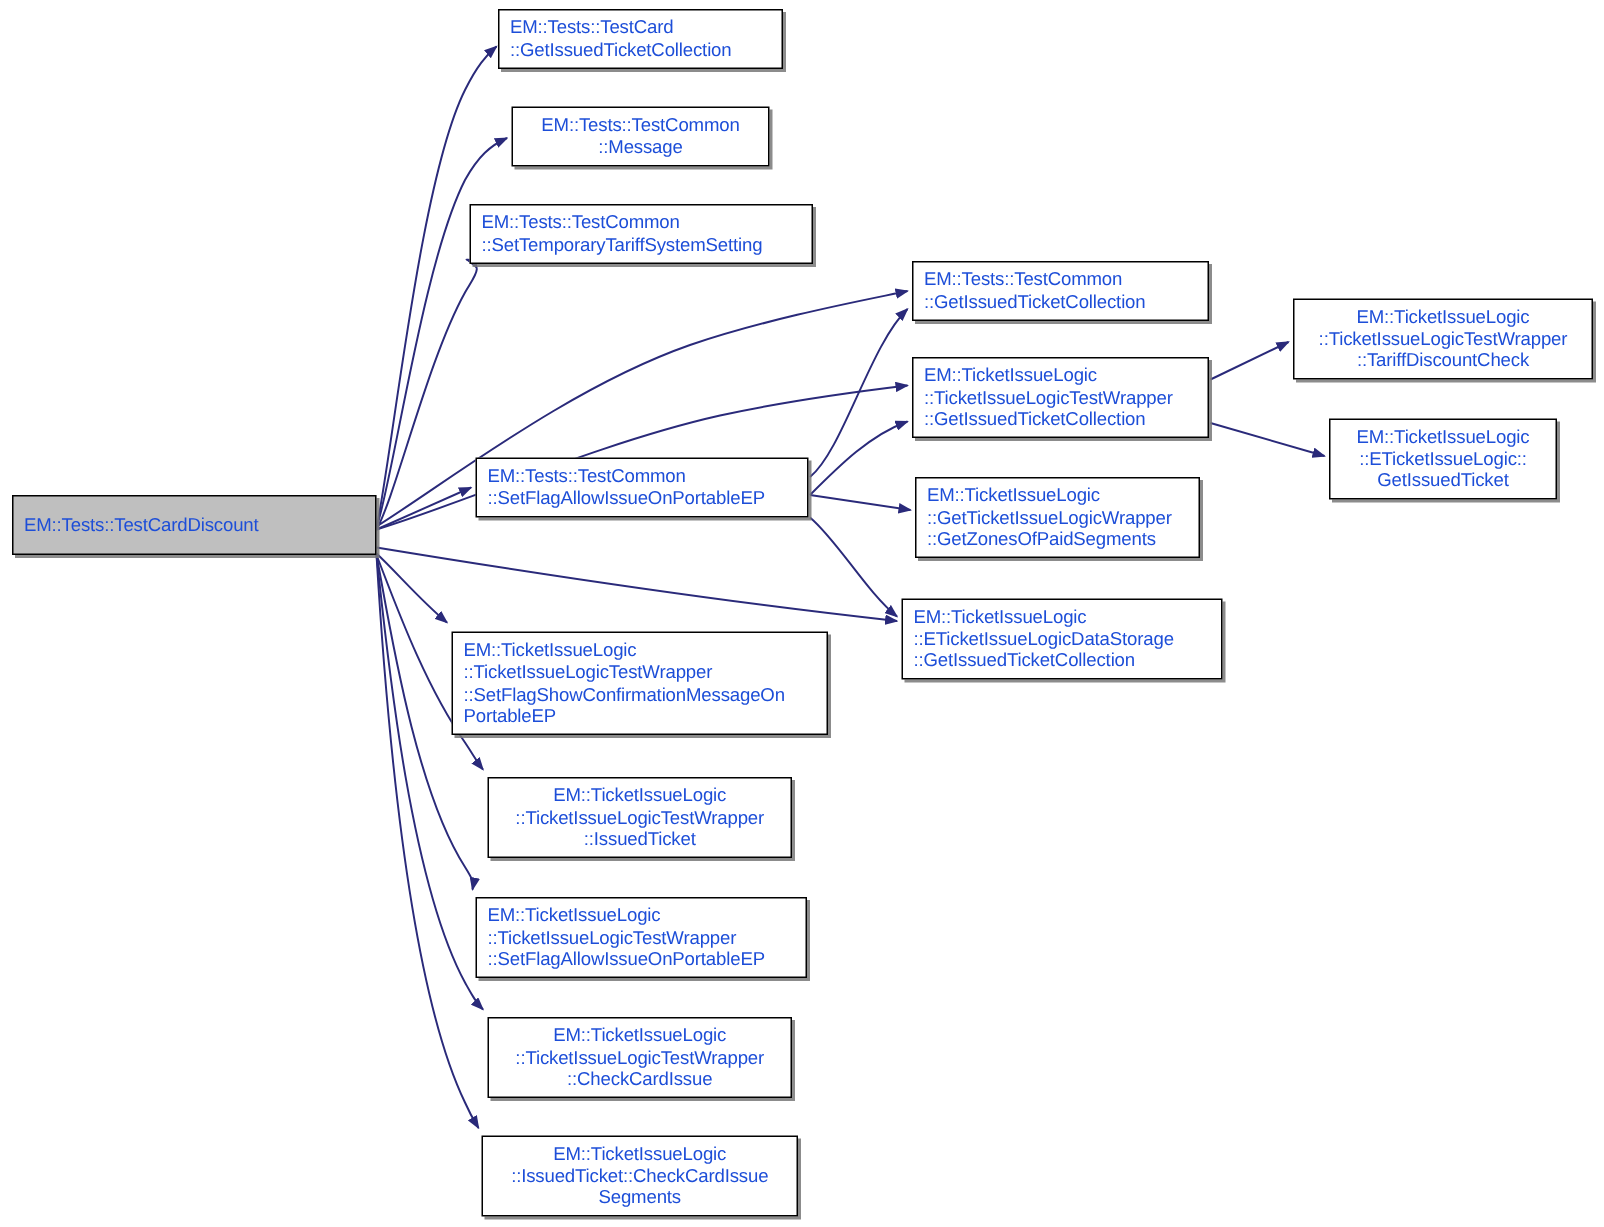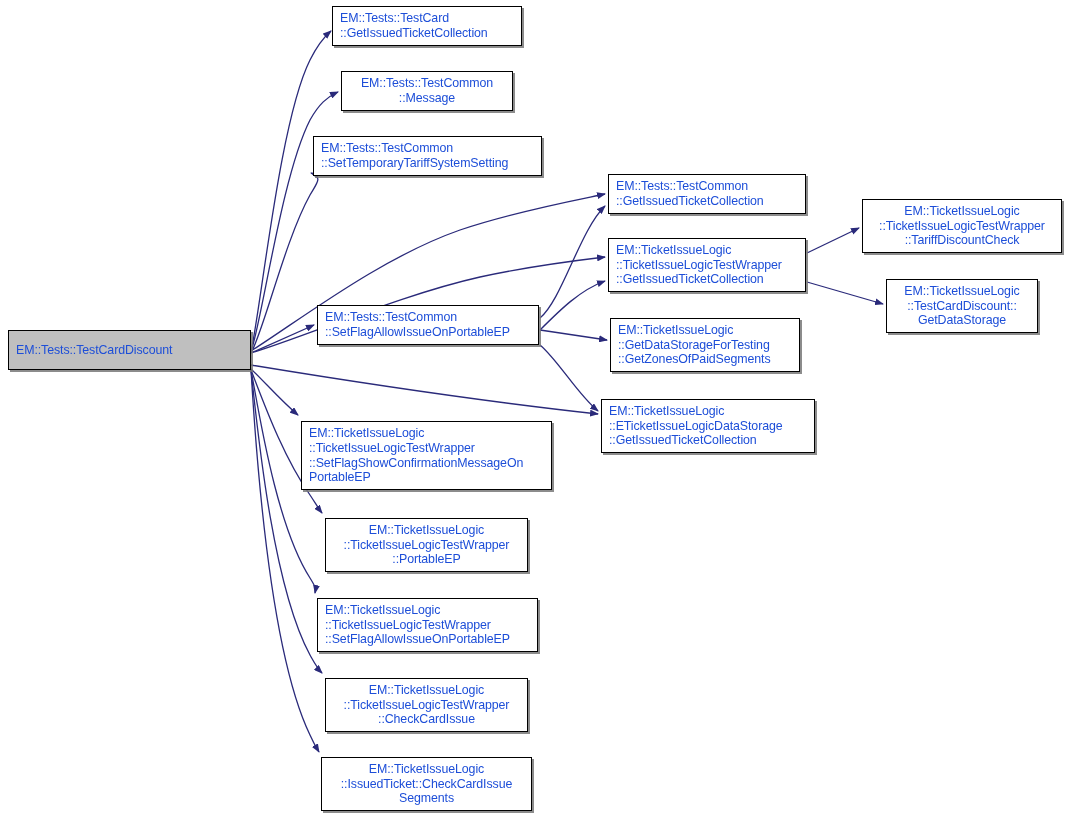--- a/index.html
+++ b/index.html
@@ -90,24 +90,24 @@
   </svg>
 
   <div id="nodes-layer">
       <div class="node root align-left" title="EM::Tests::TestCardDiscountTariffDiscountCheck::CheckCardIssue" style="left: 8px; top: 330px; width: 243px; height: 40px; background: rgb(191, 191, 191); border-color: rgb(0, 0, 0);"><span class="line">EM::Tests::TestCardDiscount</span></div>
       <div class="node align-left" title="EM::Tests::TestCard::PrepareCardFacadeForTest" style="left: 332px; top: 6px; width: 190px; height: 40px; background: rgb(255, 255, 255); border-color: rgb(0, 0, 0);"><span class="line">EM::Tests::TestCard</span><span class="line">::GetIssuedTicketCollection</span></div>
       <div class="node" title="EM::Tests::TestCommon::Message" style="left: 341px; top: 71px; width: 172px; height: 40px; background: rgb(255, 255, 255); border-color: rgb(0, 0, 0);"><span class="line">EM::Tests::TestCommon</span><span class="line">::Message</span></div>
       <div class="node align-left" title="EM::Tests::TestCommon::SetTemporaryTariffSystemSetting" style="left: 313px; top: 136px; width: 229px; height: 40px; background: rgb(255, 255, 255); border-color: rgb(0, 0, 0);"><span class="line">EM::Tests::TestCommon</span><span class="line">::SetTemporaryTariffSystemSetting</span></div>
       <div class="node align-left" title="EM::Tests::TestCommon::GetTicketIssueLogicWrapper" style="left: 608px; top: 174px; width: 198px; height: 40px; background: rgb(255, 255, 255); border-color: rgb(0, 0, 0);"><span class="line">EM::Tests::TestCommon</span><span class="line">::GetIssuedTicketCollection</span></div>
       <div class="node align-left" title="EM::TicketIssueLogic::TicketIssueLogicTestWrapper::GetDataStorageForTesting" style="left: 608px; top: 238px; width: 198px; height: 54px; background: rgb(255, 255, 255); border-color: rgb(0, 0, 0);"><span class="line">EM::TicketIssueLogic</span><span class="line">::TicketIssueLogicTestWrapper</span><span class="line">::GetIssuedTicketCollection</span></div>
       <div class="node" title="EM::TicketIssueLogic::TicketIssueLogicTestWrapper::GetTicketIssueLogic" style="left: 862px; top: 199px; width: 200px; height: 54px; background: rgb(255, 255, 255); border-color: rgb(0, 0, 0);"><span class="line">EM::TicketIssueLogic</span><span class="line">::TicketIssueLogicTestWrapper</span><span class="line">::TariffDiscountCheck</span></div>
-      <div class="node" title="EM::TicketIssueLogic::ETicketIssueLogic::GetDataStorage" style="left: 886px; top: 279px; width: 152px; height: 54px; background: rgb(255, 255, 255); border-color: rgb(0, 0, 0);"><span class="line">EM::TicketIssueLogic</span><span class="line">::TestCardDiscount::</span><span class="line">GetDataStorage</span></div>
+      <div class="node" title="EM::TicketIssueLogic::ETicketIssueLogic::GetDataStorage" style="left: 886px; top: 279px; width: 152px; height: 54px; background: rgb(255, 255, 255); border-color: rgb(0, 0, 0);"><span class="line">EM::TicketIssueLogic</span><span class="line">::ETicketIssueLogic::</span><span class="line">GetIssuedTicket</span></div>
       <div class="node align-left" title="EM::Tests::TestCommon::GetZonesOfPaidTicketSegments" style="left: 317px; top: 305px; width: 222px; height: 40px; background: rgb(255, 255, 255); border-color: rgb(0, 0, 0);"><span class="line">EM::Tests::TestCommon</span><span class="line">::SetFlagAllowIssueOnPortableEP</span></div>
-      <div class="node align-left" title="EM::TicketIssueLogic::IssuedTicketBusinessLogic::GetZonesOfPaidSegments" style="left: 610px; top: 318px; width: 190px; height: 54px; background: rgb(255, 255, 255); border-color: rgb(0, 0, 0);"><span class="line">EM::TicketIssueLogic</span><span class="line">::GetDataStorageForTesting</span><span class="line">::GetZonesOfPaidSegments</span></div>
+      <div class="node align-left" title="EM::TicketIssueLogic::IssuedTicketBusinessLogic::GetZonesOfPaidSegments" style="left: 610px; top: 318px; width: 190px; height: 54px; background: rgb(255, 255, 255); border-color: rgb(0, 0, 0);"><span class="line">EM::TicketIssueLogic</span><span class="line">::GetTicketIssueLogicWrapper</span><span class="line">::GetZonesOfPaidSegments</span></div>
       <div class="node align-left" title="EM::TicketIssueLogic::ETicketIssueLogicDataStorage::GetIssuedTicketCollection" style="left: 601px; top: 399px; width: 214px; height: 54px; background: rgb(255, 255, 255); border-color: rgb(0, 0, 0);"><span class="line">EM::TicketIssueLogic</span><span class="line">::ETicketIssueLogicDataStorage</span><span class="line">::GetIssuedTicketCollection</span></div>
       <div class="node align-left" title="EM::TicketIssueLogic::TicketIssueLogicTestWrapper::SetFlagShowConfirmationMessageOnPortableEP" style="left: 301px; top: 421px; width: 251px; height: 69px; background: rgb(255, 255, 255); border-color: rgb(0, 0, 0);"><span class="line">EM::TicketIssueLogic</span><span class="line">::TicketIssueLogicTestWrapper</span><span class="line">::SetFlagShowConfirmationMessageOn</span><span class="line">PortableEP</span></div>
-      <div class="node" title="EM::TicketIssueLogic::TicketIssueLogicTestWrapper::IssueTicket" style="left: 325px; top: 518px; width: 203px; height: 54px; background: rgb(255, 255, 255); border-color: rgb(0, 0, 0);"><span class="line">EM::TicketIssueLogic</span><span class="line">::TicketIssueLogicTestWrapper</span><span class="line">::PortableEP</span></div>
+      <div class="node" title="EM::TicketIssueLogic::TicketIssueLogicTestWrapper::IssueTicket" style="left: 325px; top: 518px; width: 203px; height: 54px; background: rgb(255, 255, 255); border-color: rgb(0, 0, 0);"><span class="line">EM::TicketIssueLogic</span><span class="line">::TicketIssueLogicTestWrapper</span><span class="line">::IssuedTicket</span></div>
       <div class="node align-left" title="EM::TicketIssueLogic::TicketIssueLogicTestWrapper::SetFlagAllowIssueOnPortableEP" style="left: 317px; top: 598px; width: 221px; height: 54px; background: rgb(255, 255, 255); border-color: rgb(0, 0, 0);"><span class="line">EM::TicketIssueLogic</span><span class="line">::TicketIssueLogicTestWrapper</span><span class="line">::SetFlagAllowIssueOnPortableEP</span></div>
       <div class="node" title="EM::TicketIssueLogic::TicketIssueLogicTestWrapper::WriteStatistic" style="left: 325px; top: 678px; width: 203px; height: 54px; background: rgb(255, 255, 255); border-color: rgb(0, 0, 0);"><span class="line">EM::TicketIssueLogic</span><span class="line">::TicketIssueLogicTestWrapper</span><span class="line">::CheckCardIssue</span></div>
       <div class="node" title="EM::TicketIssueLogic::IssuedTicket::GetIssuedTicketSegments" style="left: 321px; top: 757px; width: 211px; height: 54px; background: rgb(255, 255, 255); border-color: rgb(0, 0, 0);"><span class="line">EM::TicketIssueLogic</span><span class="line">::IssuedTicket::CheckCardIssue</span><span class="line">Segments</span></div>
     </div>
 
 </div>
 
 </body></html>

